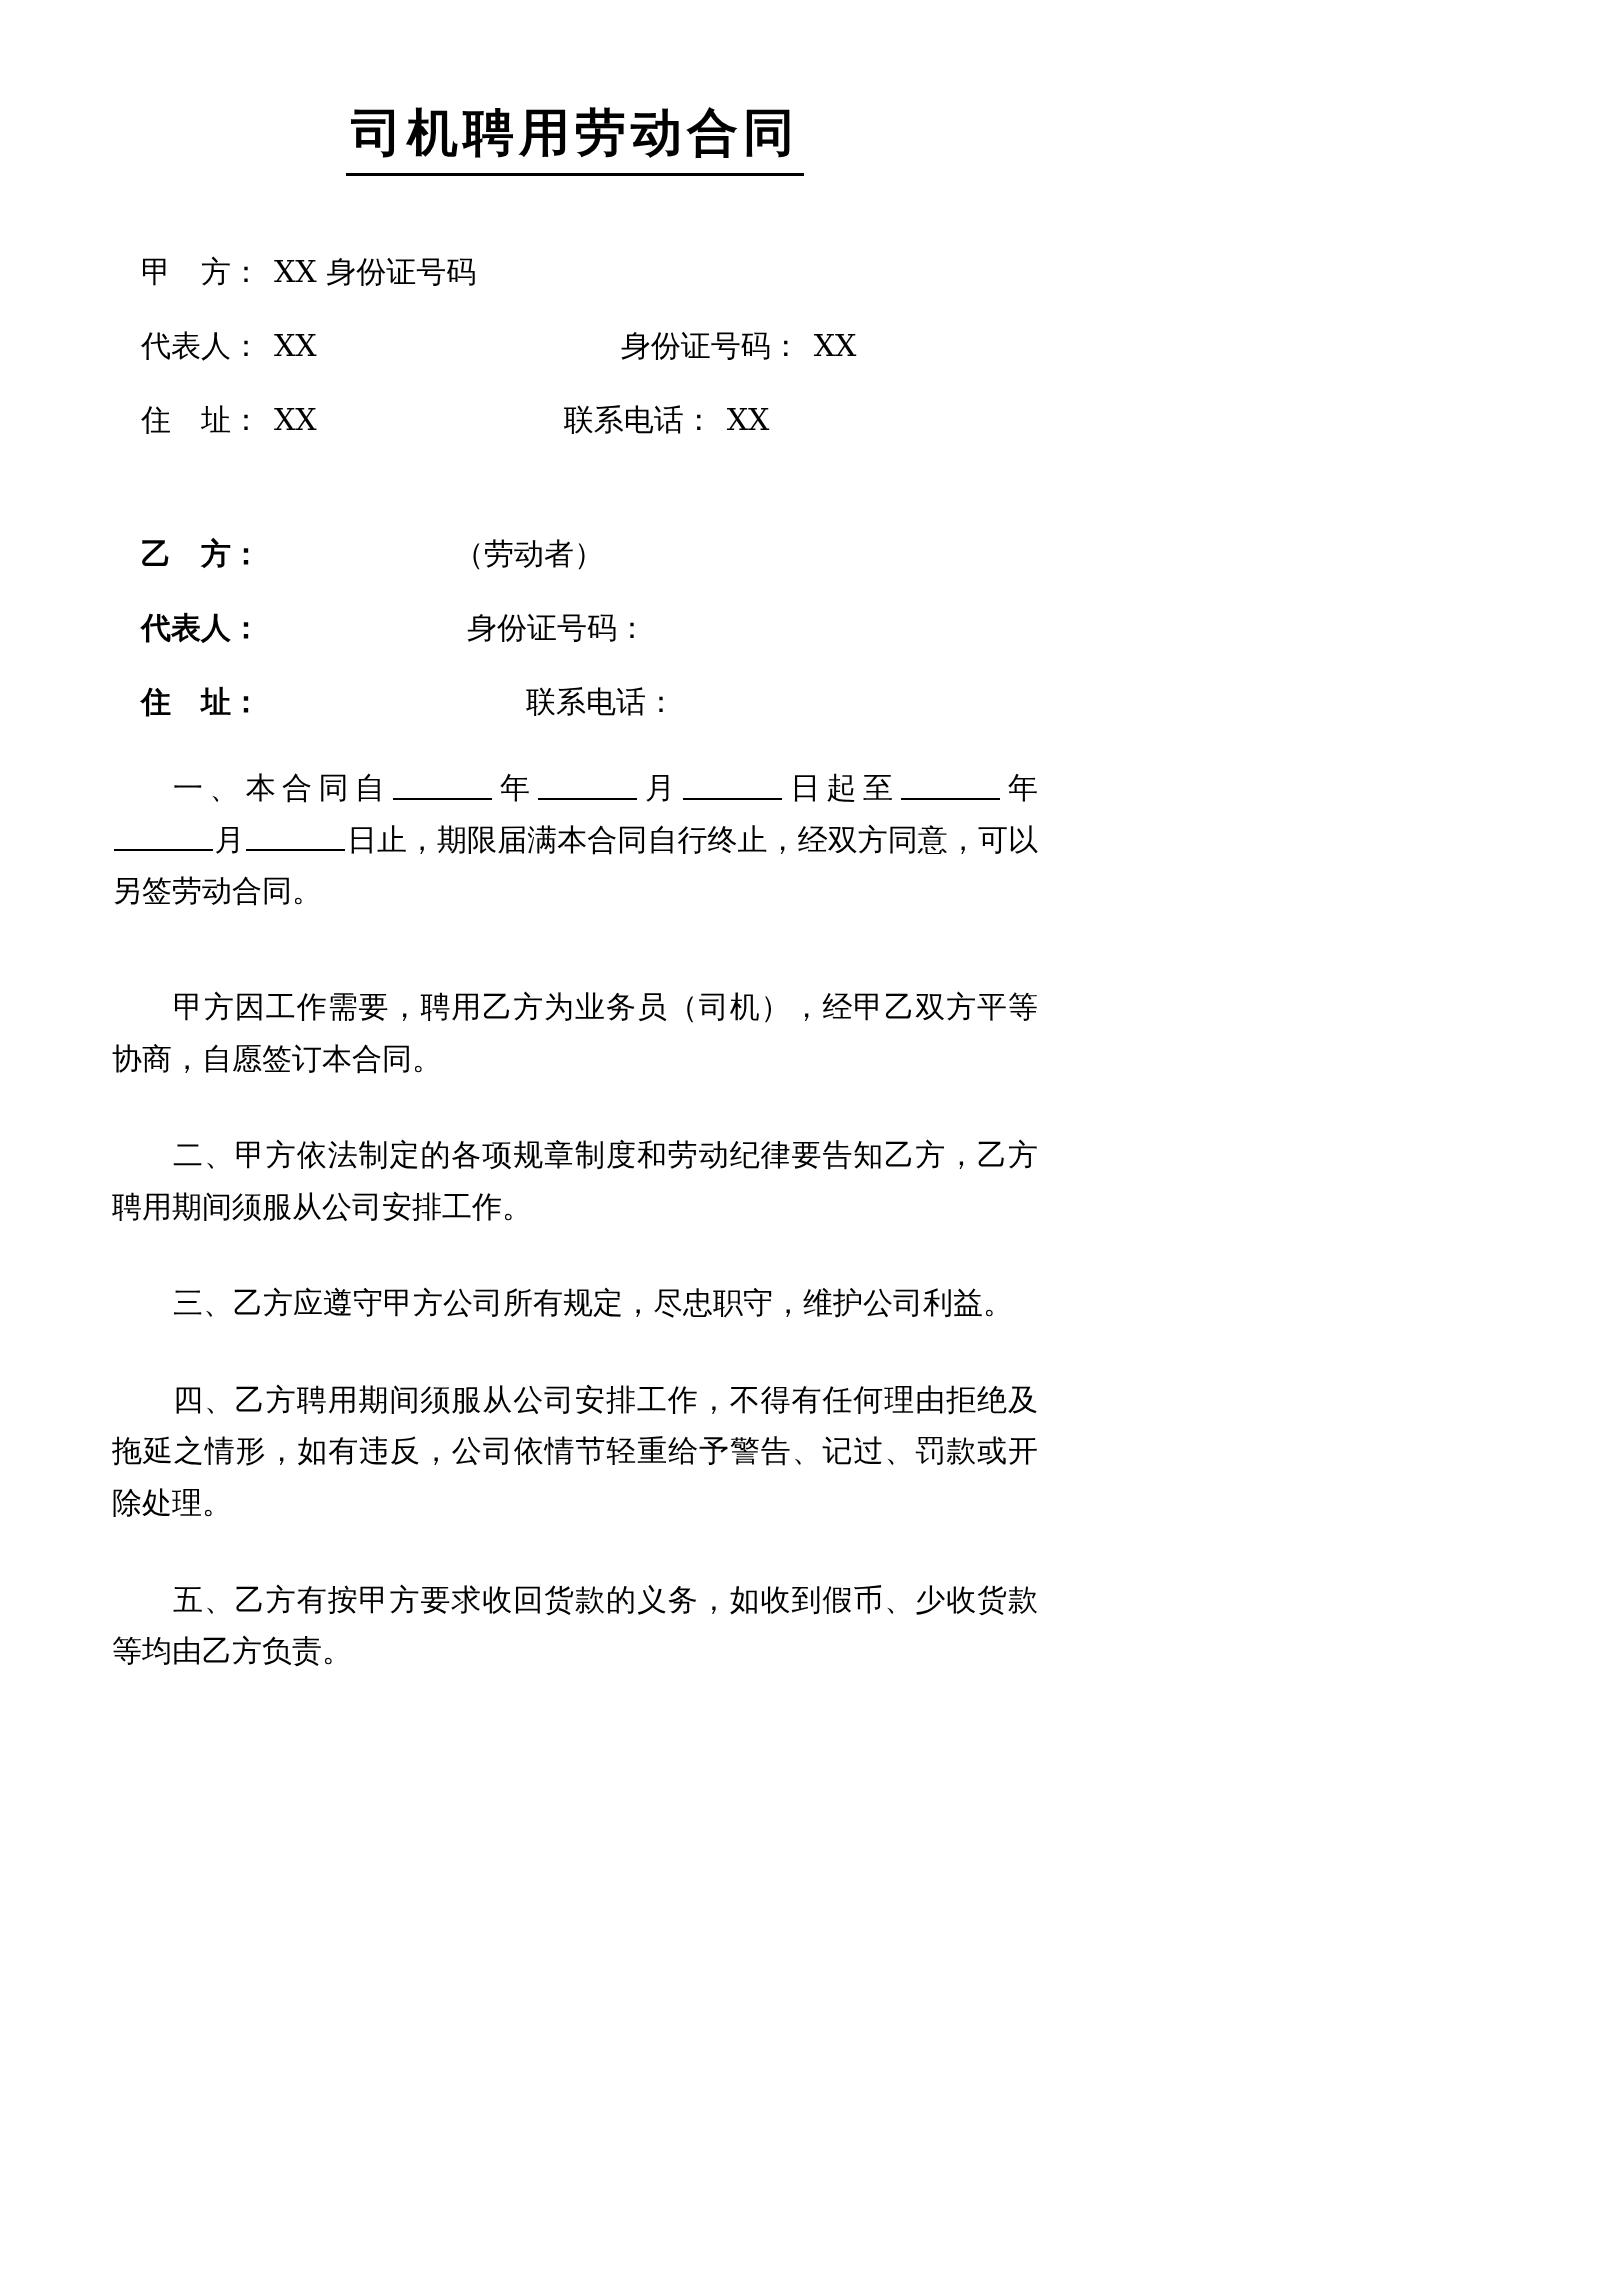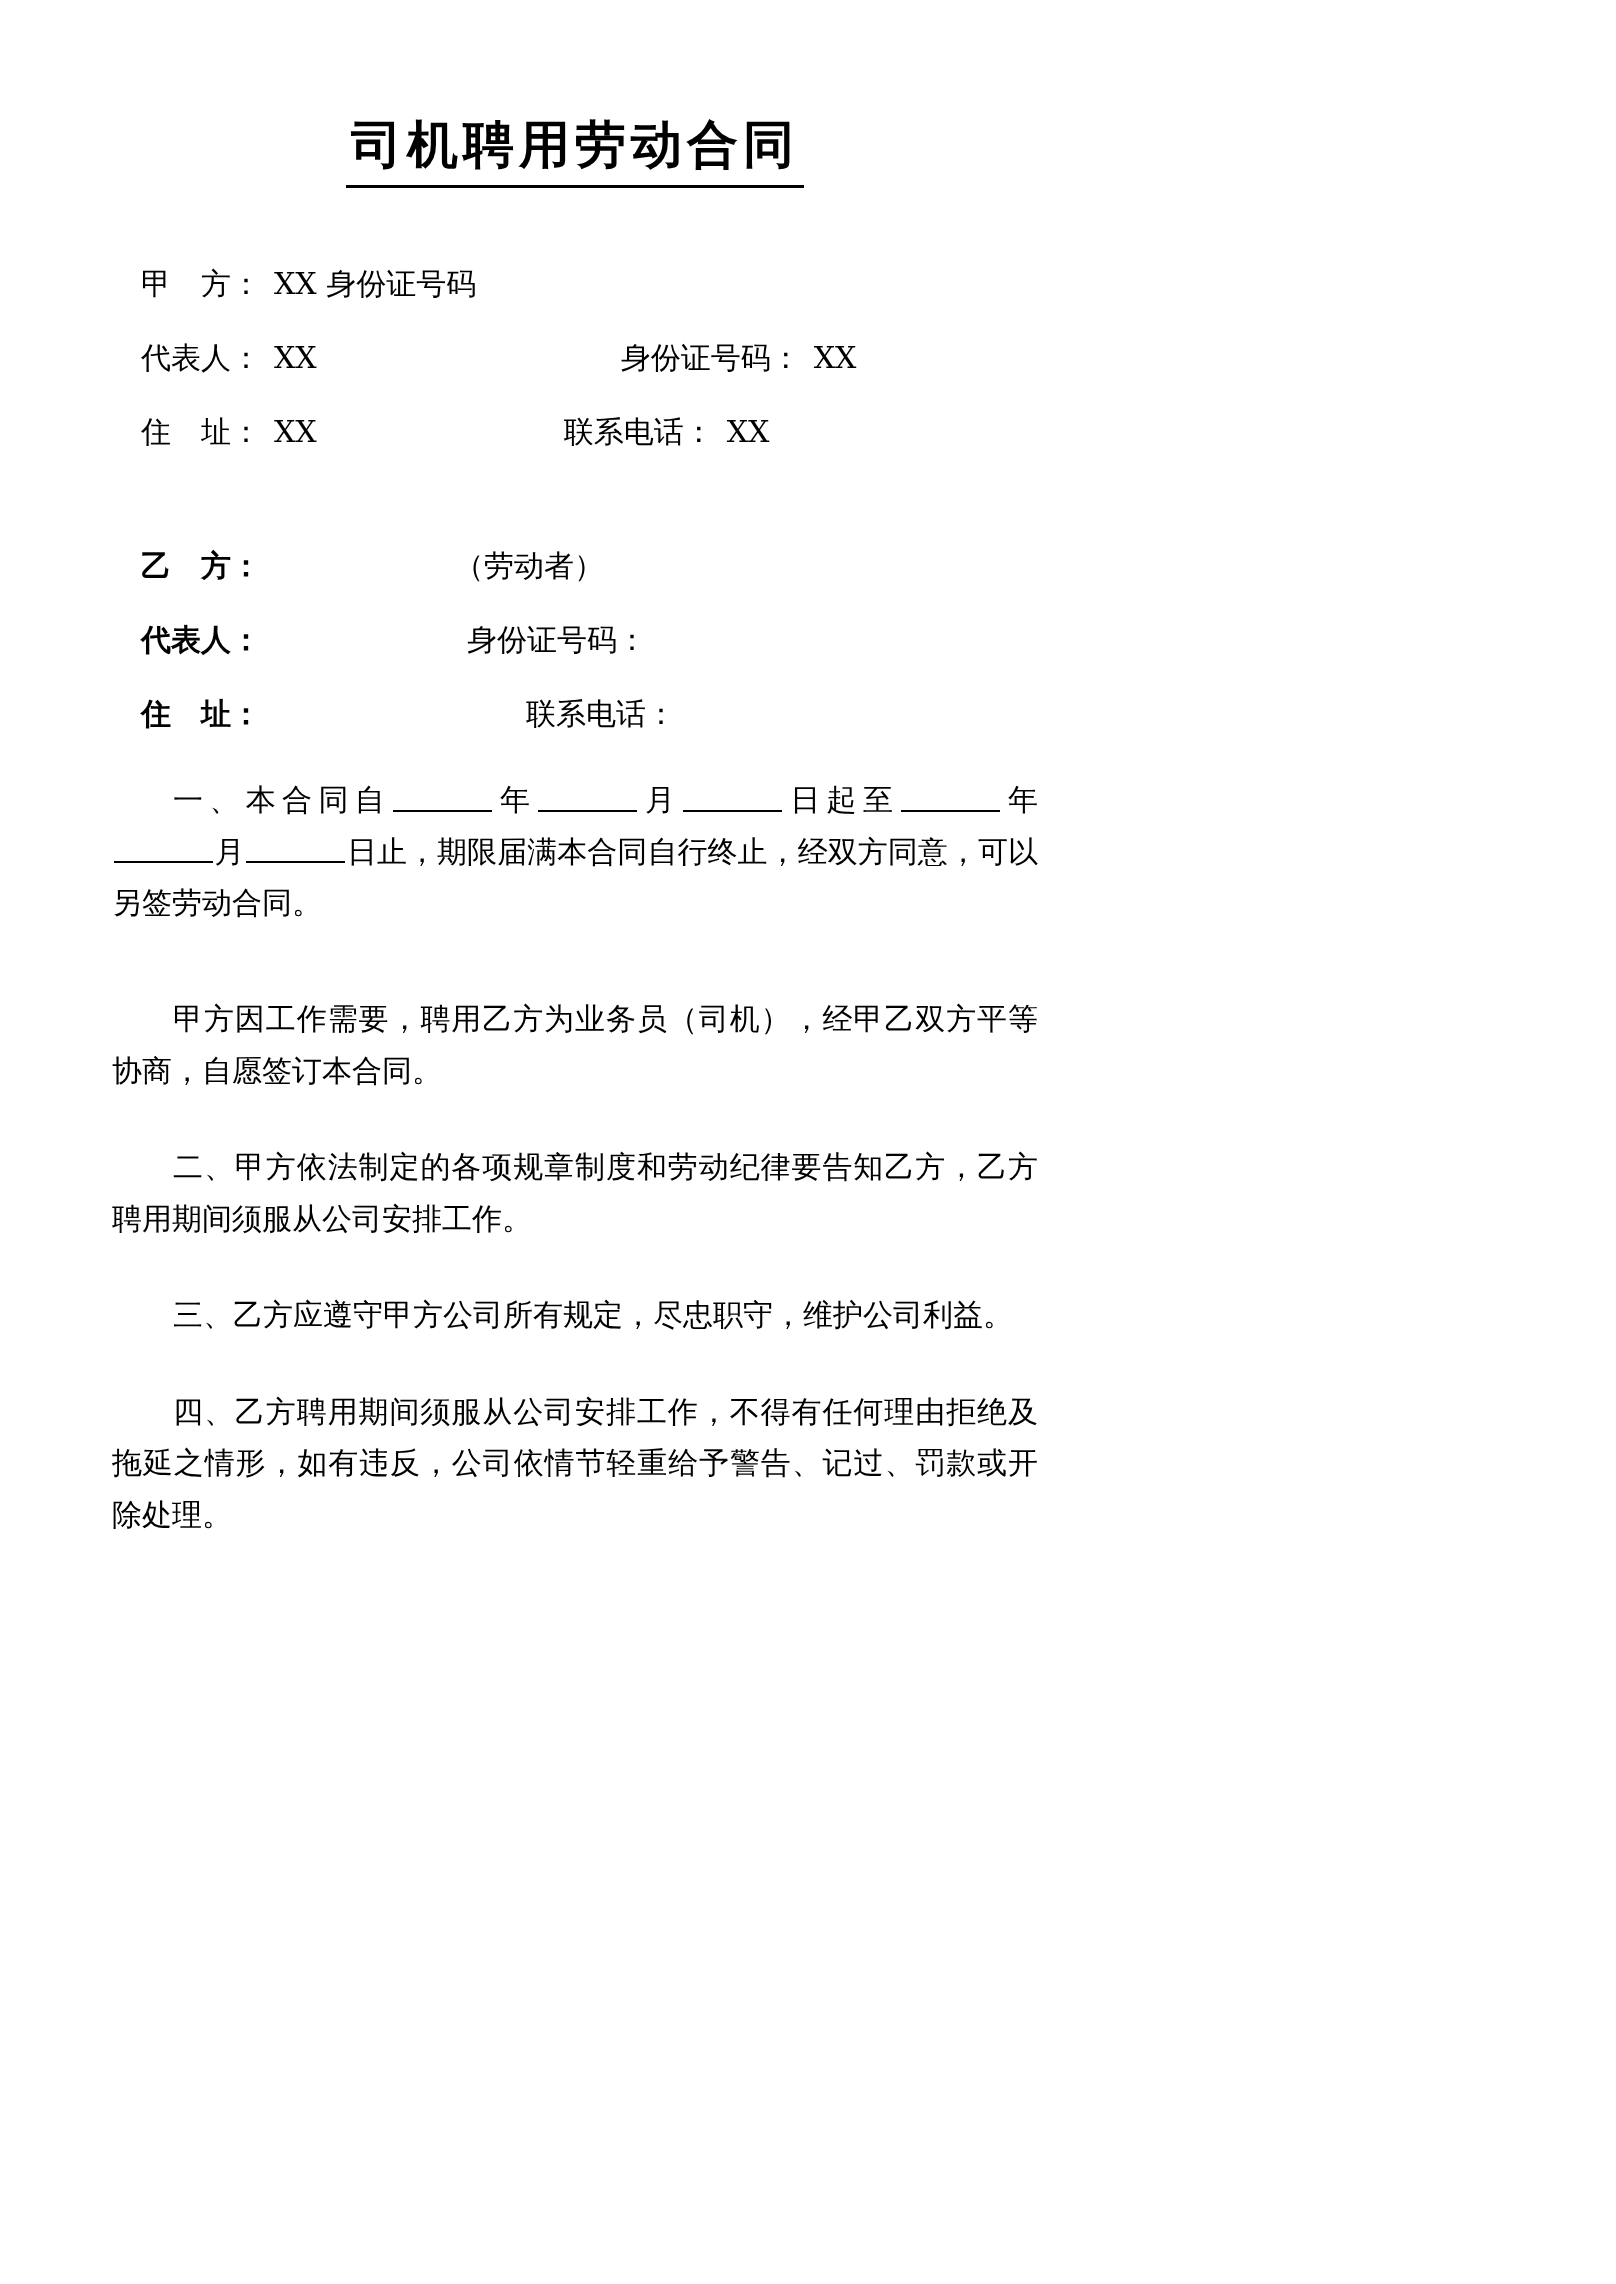--- a/index.html
+++ b/index.html
@@ -10,21 +10,21 @@
   }
   body {
     font-family: "DejaVu Serif", "Liberation Serif", serif;
     color: #000000;
   }
   .page {
     position: relative;
     width: 1616px;
     height: 2080px;
     background: #ffffff;
-    margin: 16px auto;
+    margin: 4px auto;
     overflow: hidden;
     box-sizing: border-box;
   }
   
   .doc-column {
     position: absolute;
     left: 112px;
     top: 0;
     width: 926px;
     box-sizing: border-box;
@@ -181,16 +181,19 @@
     </p>
 
     <p class="body-para para-gap">
       <span class="indent2">三、乙方应遵守甲方公司所有规定，尽忠职守，维护公司利益。</span>
     </p>
 
     <p class="body-para para-gap">
       <span class="indent2">四、乙方聘用期间须服从公司安排工作，不得有任何理由拒绝及拖延之情形，如有违反，公司依情节轻重给予警告、记过、罚款或开除处理。</span>
     </p>
 
+    <p class="body-para para-gap">
+      <span class="indent2">五、乙方有按甲方要求收回货款的义务，如收到假币、少收货款等均由乙方负责。</span>
+    </p>
 
   </div>
 </div>
 
 
 </body></html>

